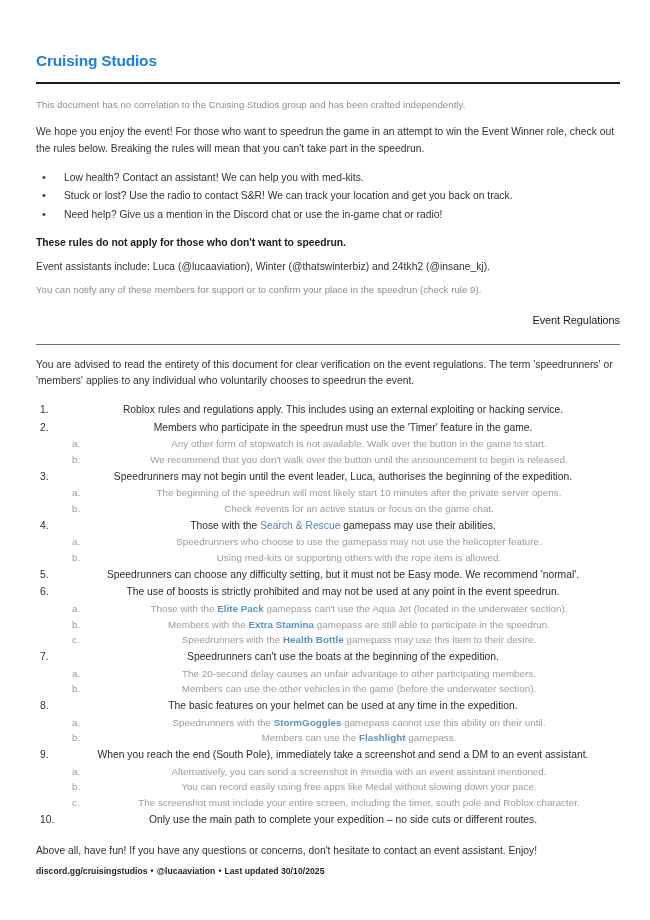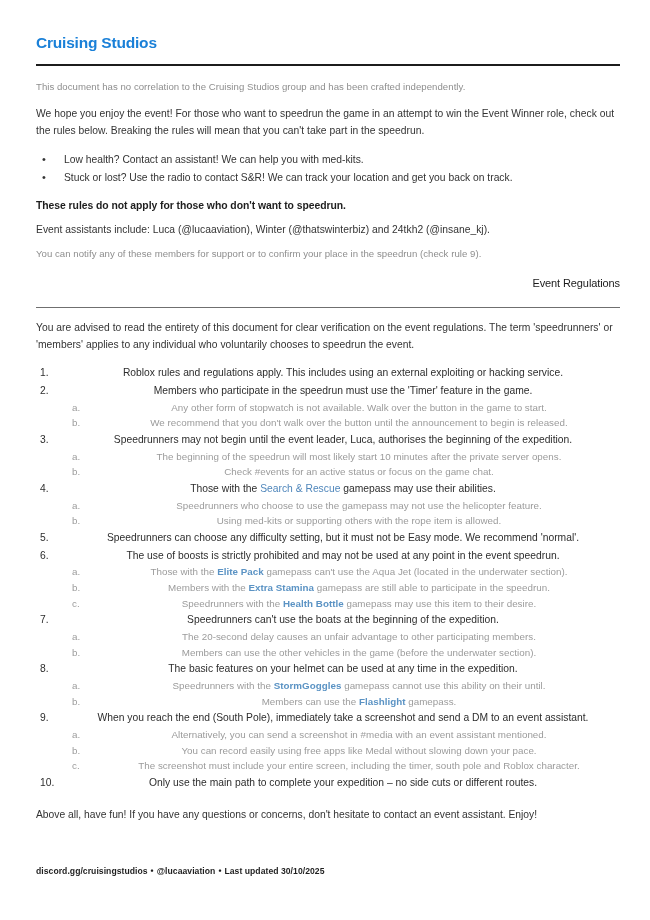--- a/index.html
+++ b/index.html
@@ -11,21 +11,21 @@
     width: 650px;
     height: 920px;
     font-family: "Liberation Sans", sans-serif;
     color: #2b2b2b;
     -webkit-font-smoothing: antialiased;
   }
   .page {
     width: 650px;
     height: 920px;
     box-sizing: border-box;
-    padding: 34px 30px 0 36px;
+    padding: 52px 30px 0 36px;
     position: relative;
     overflow: hidden;
   }
 
   
   .brand {
     font-size: 15.5px;
     font-weight: bold;
     letter-spacing: -0.2px;
     color: #1a80d8;
@@ -195,20 +195,21 @@
     <div class="brand">Cruising Studios</div>
   </div>
   <hr class="rule-heavy">
 
   <p class="disclaimer">This document has no correlation to the Cruising Studios group and has been crafted independently.</p>
   <p class="body">We hope you enjoy the event! For those who want to speedrun the game in an attempt to win the Event Winner role, check out the rules below. Breaking the rules will mean that you can't take part in the speedrun.</p>
 
   <ul class="bullets">
     <li>Low health? Contact an assistant! We can help you with med-kits.</li>
     <li>Stuck or lost? Use the radio to contact S&amp;R! We can track your location and get you back on track.</li>
+    <li>Need help? Give us a mention in the Discord chat or use the in-game chat or radio!</li>
   </ul>
 
   <p class="bold-note">These rules do not apply for those who don't want to speedrun.</p>
 
   <p class="body tight">Event assistants include: Luca (@lucaaviation), Winter (@thatswinterbiz) and 24tkh2 (@insane_kj).</p>
   <p class="disclaimer" style="margin-top:8px;">You can notify any of these members for support or to confirm your place in the speedrun (check rule 9).</p>
 
   <h2 class="section-head">Event Regulations</h2>
   <hr class="rule-light">
 

